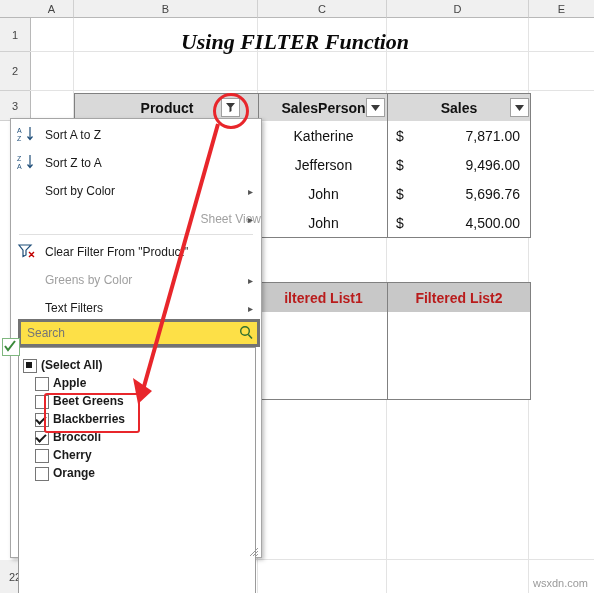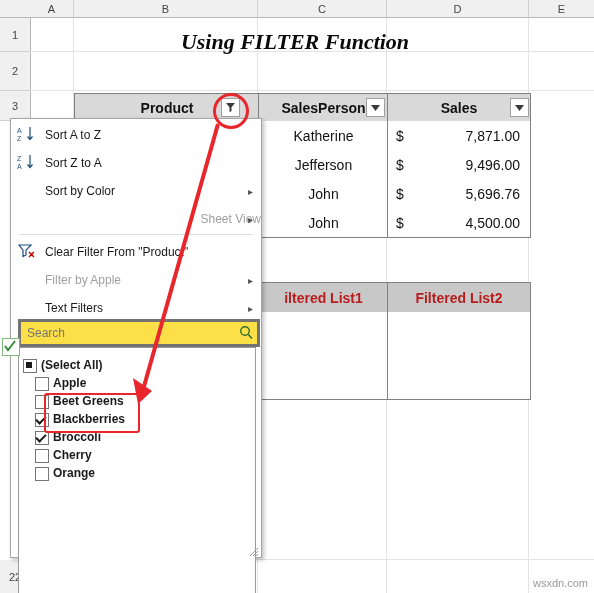--- a/index.html
+++ b/index.html
@@ -189,21 +189,21 @@
       <span class="m-ico">
         <svg width="22" height="18" viewBox="0 0 22 18">
           <path d="M2 3h12L9 8.2V13l-3 1.6V8.2z" fill="none" stroke="#1f4e79" stroke-width="1.2"></path>
           <path d="M12 10l5 5M17 10l-5 5" stroke="#c00000" stroke-width="1.4"></path>
         </svg>
       </span>
       <span>Clear Filter From "Product"</span>
     </div>
 
     <div class="menu-item dim" style="top:0px;">
-      <span>Filter by Apple</span>
+      <span>Greens by Color</span>
       <span class="arrow">▸</span>
     </div>
 
     <div class="menu-item" style="top:0px;">
       <span>Text Filters</span>
       <span class="arrow">▸</span>
     </div>
 
     <div class="search-wrap">
       <input type="text" placeholder="Search" style="">

